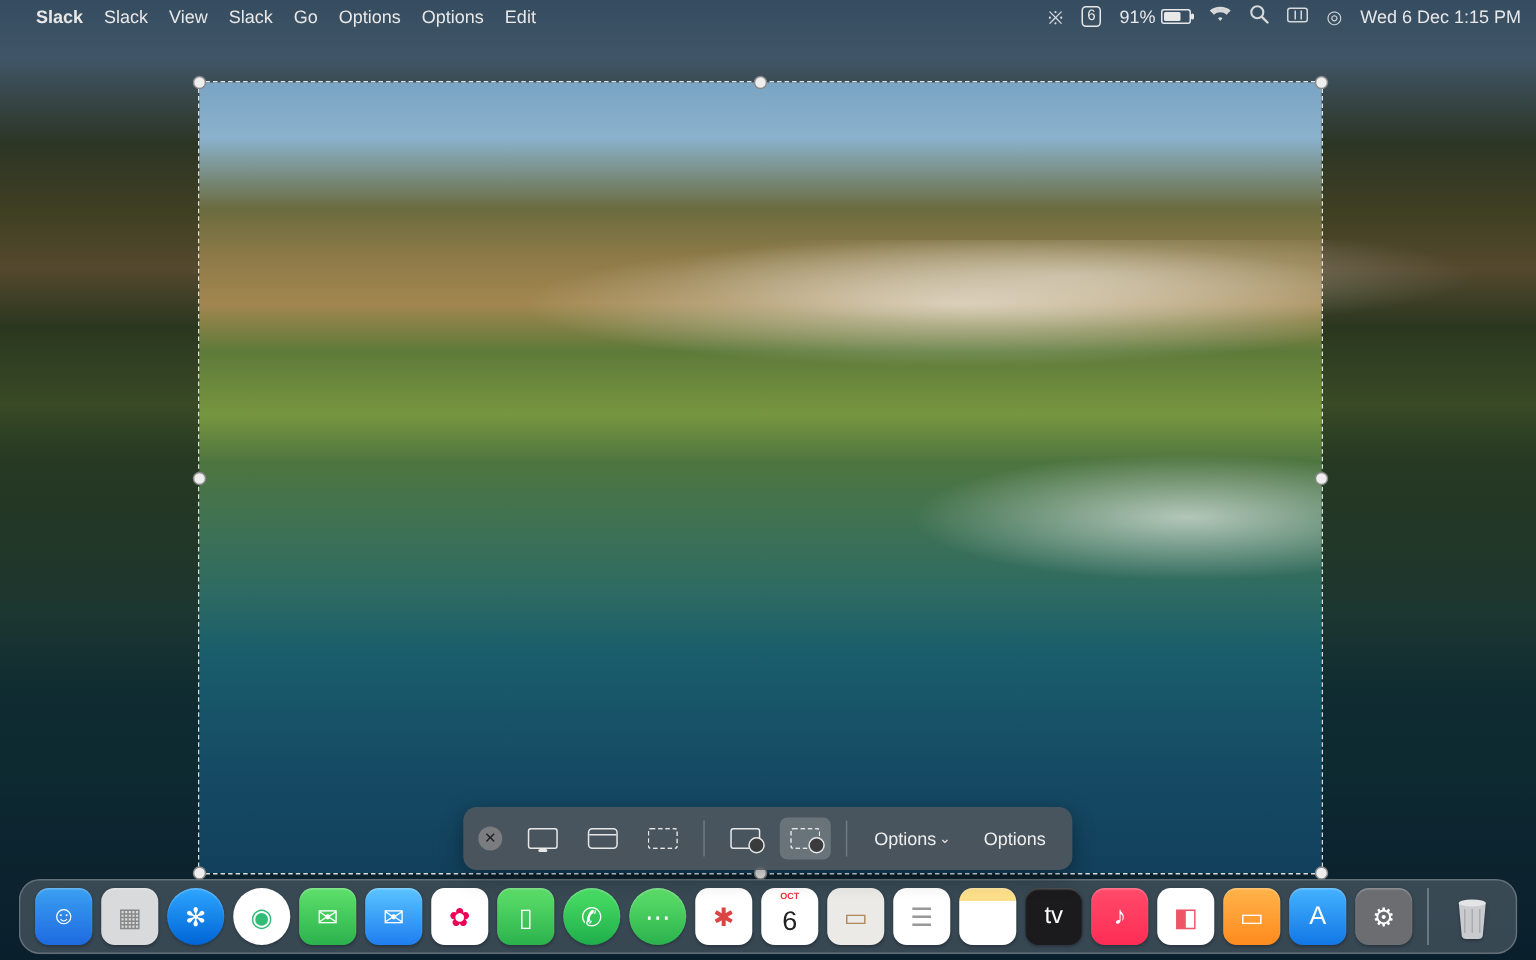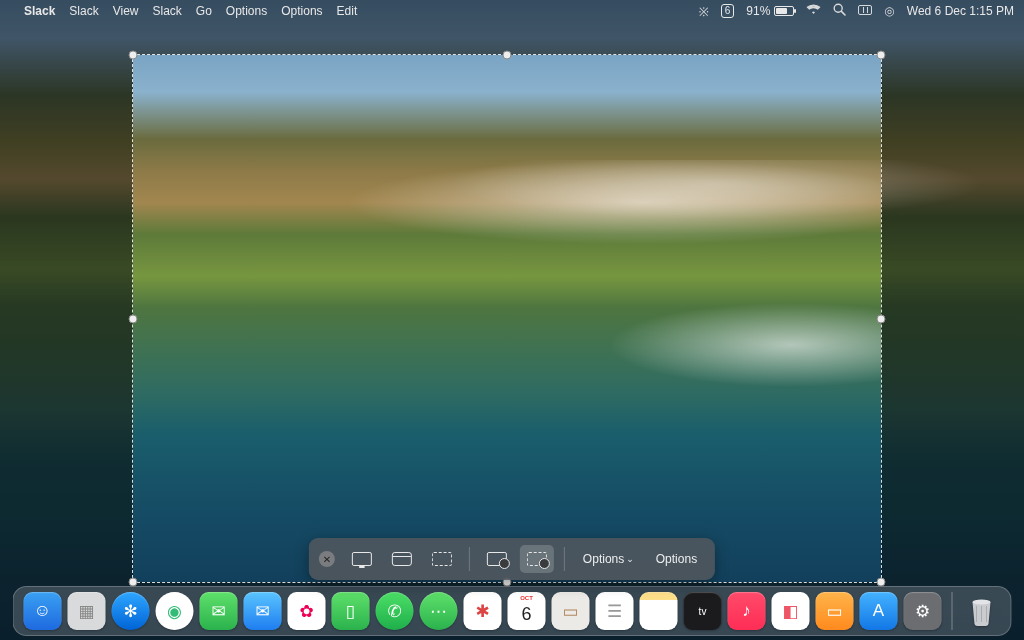--- a/index.html
+++ b/index.html
@@ -231,21 +231,21 @@
         <div class="app round" style="background: linear-gradient(rgb(75, 224, 102), rgb(31, 174, 75));">✆</div>
         <div class="app round" style="background: linear-gradient(rgb(94, 224, 106), rgb(43, 178, 77));">⋯</div>
         <div class="app" style="background: rgb(255, 255, 255); color: rgb(221, 68, 68);">✱</div>
         <div class="app" style="background: rgb(255, 255, 255); color: rgb(34, 34, 34);">
           <div style="position:absolute;top:3px;left:0;right:0;text-align:center;font-size:6px;color:#e33;font-weight:700">OCT</div>
           <div style="position:absolute;top:12px;left:0;right:0;text-align:center;font-size:18px;color:#222;font-weight:400">6</div>
         </div>
         <div class="app" style="background: rgb(236, 234, 230); color: rgb(176, 136, 92);">▭</div>
         <div class="app" style="background: rgb(255, 255, 255); color: rgb(153, 153, 153);">☰</div>
         <div class="app" style="background: linear-gradient(rgb(255, 224, 138) 22%, rgb(255, 255, 255) 22%); color: rgb(85, 85, 85);"></div>
-        <div class="app" style="background: rgb(27, 27, 29); font-size: 10px;">tv</div>
+        <div class="app" style="background: rgb(27, 27, 29); font-size: 16px;">tv</div>
         <div class="app" style="background: linear-gradient(rgb(255, 75, 107), rgb(255, 45, 85));">♪</div>
         <div class="app" style="background: rgb(255, 255, 255); color: rgb(238, 85, 102);">◧</div>
         <div class="app" style="background: linear-gradient(rgb(255, 180, 74), rgb(255, 138, 30));">▭</div>
         <div class="app" style="background: linear-gradient(rgb(68, 178, 255), rgb(18, 119, 230));">A</div>
         <div class="app" style="background: rgb(107, 109, 113);">⚙</div>
         <div class="dock-sep"></div>
         <div class="trash">
           <svg width="30" height="34" viewBox="0 0 30 34">
             <path d="M6 8h18l-2 22a3 3 0 01-3 2H11a3 3 0 01-3-2L6 8z" fill="#c9cbce"></path>
             <ellipse cx="15" cy="8" rx="9" ry="2.4" fill="#e2e4e7"></ellipse>

